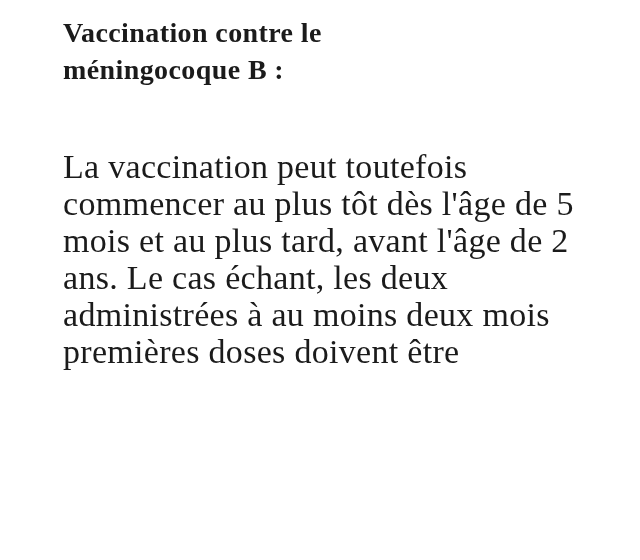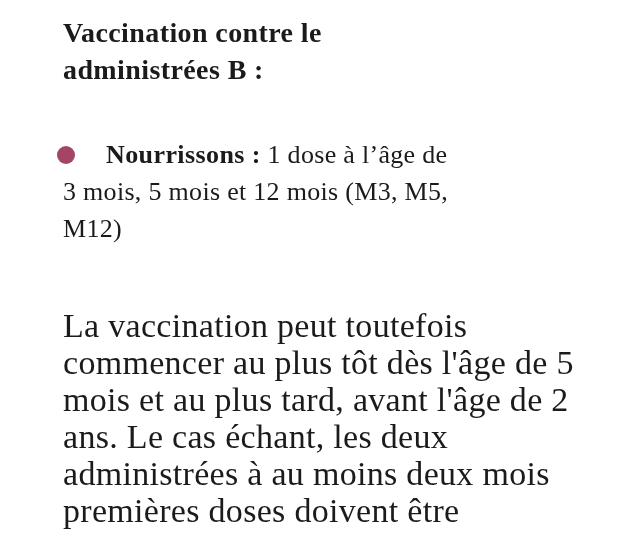--- a/index.html
+++ b/index.html
@@ -59,28 +59,23 @@
   }
   .paragraph .line { display: block; white-space: nowrap; }
 </style>
 </head>
 <body>
 
 <div class="page">
 
   <h1 class="heading">
     <span class="line">Vaccination contre le</span>
-    <span class="line">administrées B :</span>
+    <span class="line">méningocoque B :</span>
   </h1>
 
-  <div class="bullet-item">
-    <span class="line"><span class="bullet-dot"></span><strong>Nourrissons :</strong><span> 1 dose à l’âge de</span></span>
-    <span class="line">3 mois, 5 mois et 12 mois (M3, M5,</span>
-    <span class="line">M12)</span>
-  </div>
 
   <div class="paragraph">
     <span class="line">La vaccination peut toutefois</span>
     <span class="line">commencer au plus tôt dès l'âge de 5</span>
     <span class="line">mois et au plus tard, avant l'âge de 2</span>
     <span class="line">ans. Le cas échant, les deux</span>
     <span class="line">administrées à au moins deux mois</span>
     <span class="line">premières doses doivent être</span>
   </div>
 

